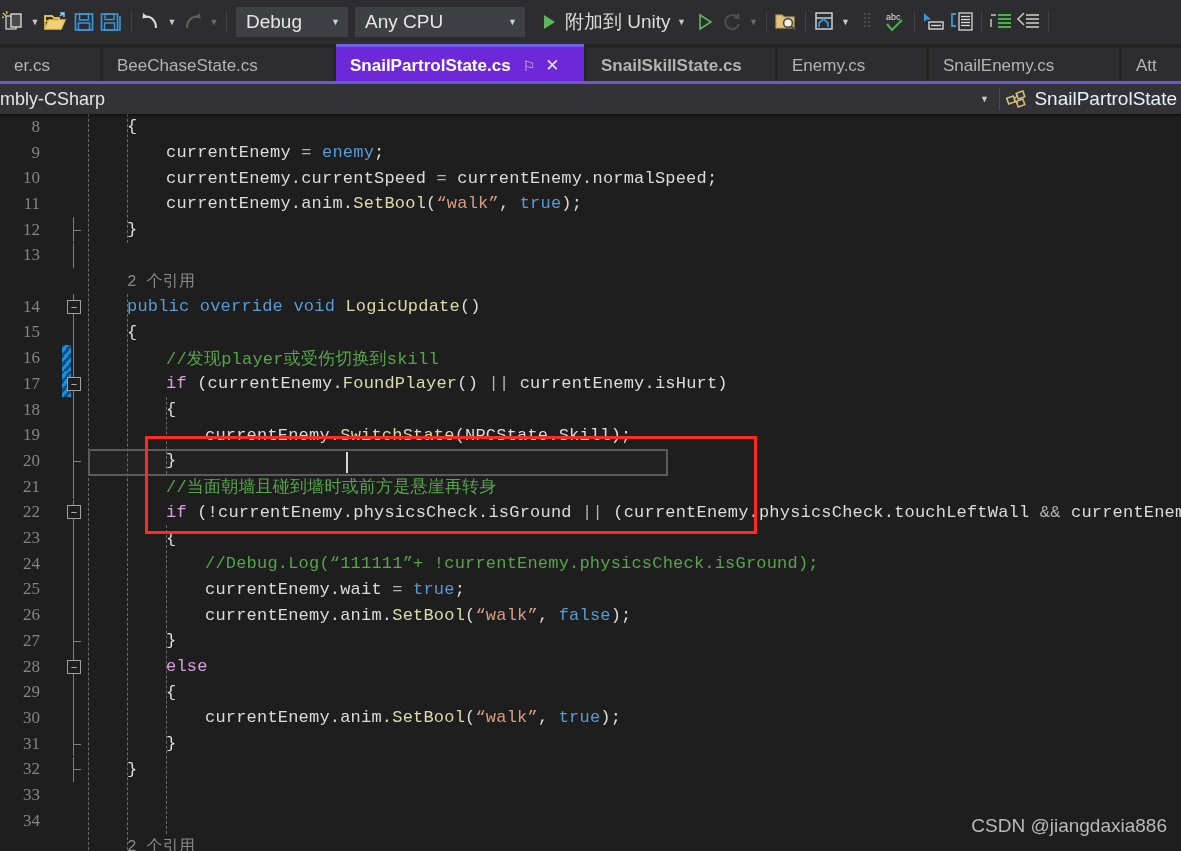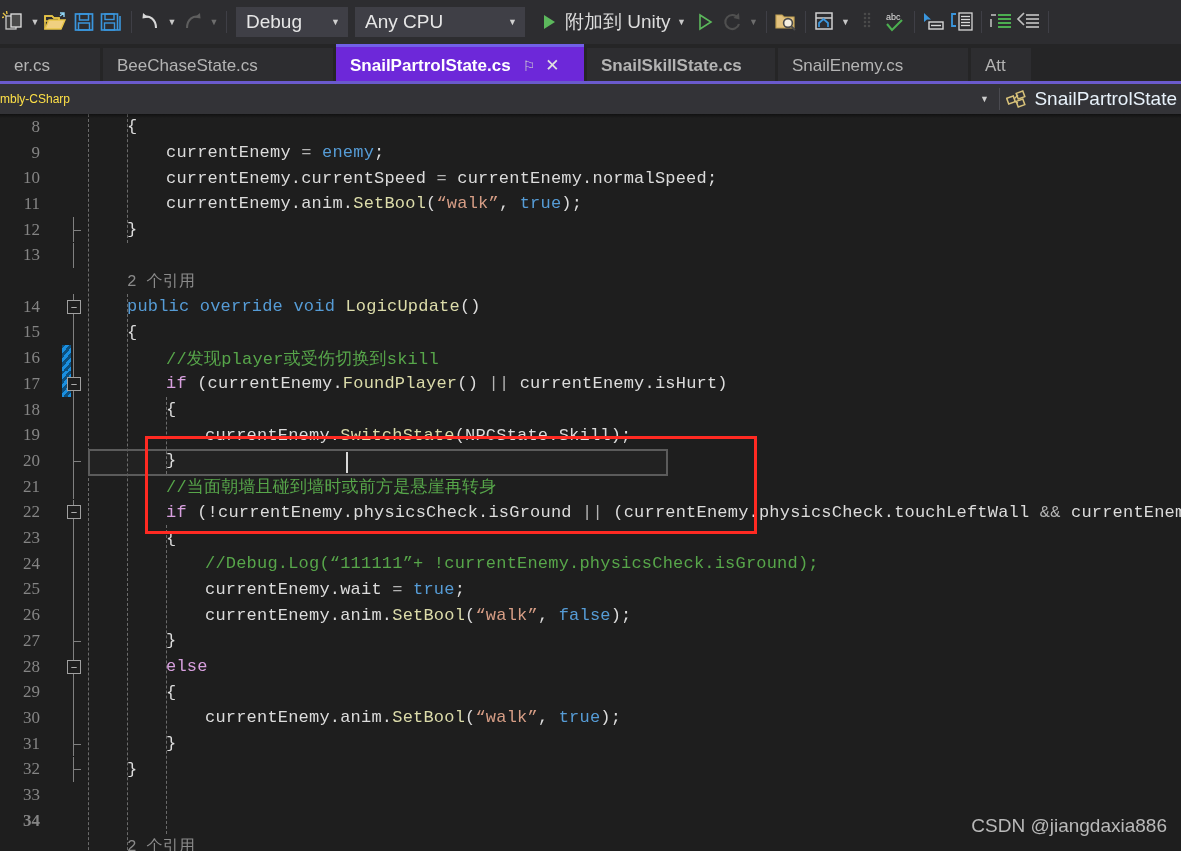--- a/index.html
+++ b/index.html
@@ -79,21 +79,21 @@
   #navbar {
     position: absolute; left: 0; top: 84px; width: 1181px; height: 30px;
     background: #333337;
     display: flex; align-items: center;
   }
   #nav-left {
     flex: 1 1 auto; display: flex; align-items: center; overflow: hidden;
     padding-left: 0px; height: 30px;
   }
   #nav-left .txt {
-    color: #fde047; font-size: 12px; white-space: nowrap;
+    color: #e5e5e5; font-size: 18px; white-space: nowrap;
   }
   #nav-left-caret {
     width: 30px; flex: none; color: #cccccc; font-size: 9px;
     display: flex; align-items: center; justify-content: center;
   }
   #nav-right {
     flex: none; display: flex; align-items: center; height: 30px;
     padding: 0 4px 0 6px; gap: 6px;
   }
   #nav-right .txt { color: #e8f2fb; font-size: 19px; white-space: nowrap; }
@@ -418,20 +418,23 @@
       <span>BeeChaseState.cs</span>
     </div>
     <div class="tab active" style="width: 248px;">
       <span>SnailPartrolState.cs</span>
       <span class="pin">⚐</span>
       <span class="cls">✕</span>
     </div>
     <div class="tab" style="width: 188px; font-weight: bold;">
       <span>SnailSkillState.cs</span>
     </div>
+    <div class="tab" style="width: 148px;">
+      <span>Enemy.cs</span>
+    </div>
     <div class="tab" style="width: 190px; text-align: center;">
       <span>SnailEnemy.cs</span>
     </div>
     <div class="tab" style="width: 60px;">
       <span>Att</span>
     </div>
   </div>
 <div id="tab-underline"></div>
 
 <div id="navbar">
@@ -637,21 +640,21 @@
           <div class="outline-v"></div>
           <div class="outline-end"></div>
         </div>
         <div class="codecell"><span class="t-plain" style="padding-left: 39px;">}</span></div>
       </div>
       <div class="row" style="top: 668.2px;">
         <div class="gutter">33</div>
         <div class="glyphcol"></div>
         <div class="codecell"></div>
       </div>
-      <div class="row" style="top: 693.9px; font-weight: bold;">
+      <div class="row" style="top: 693.9px;">
         <div class="gutter">34</div>
         <div class="glyphcol"></div>
         <div class="codecell"></div>
       </div>
       <div class="row" style="top: 719.6px;">
         <div class="gutter"></div>
         <div class="glyphcol"></div>
         <div class="codecell"><span class="t-lens" style="padding-left: 39px;">2 个引用</span></div>
       </div>
     </div>

